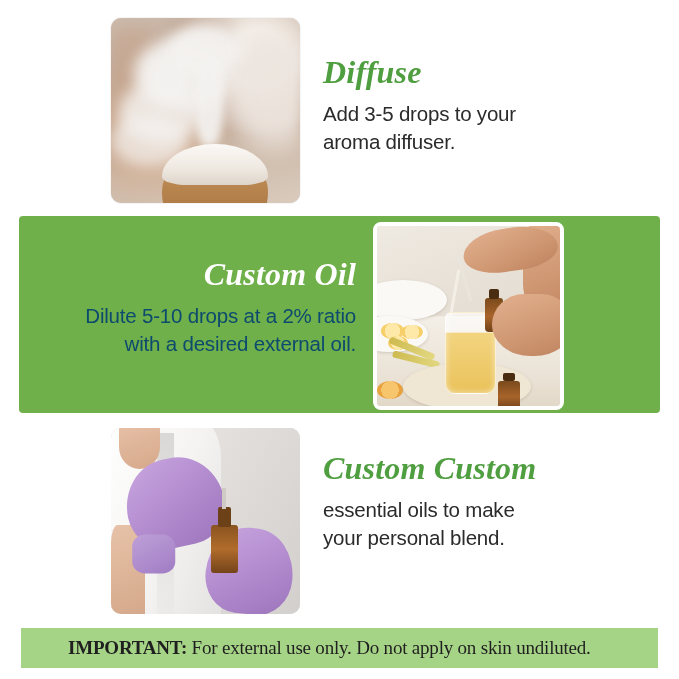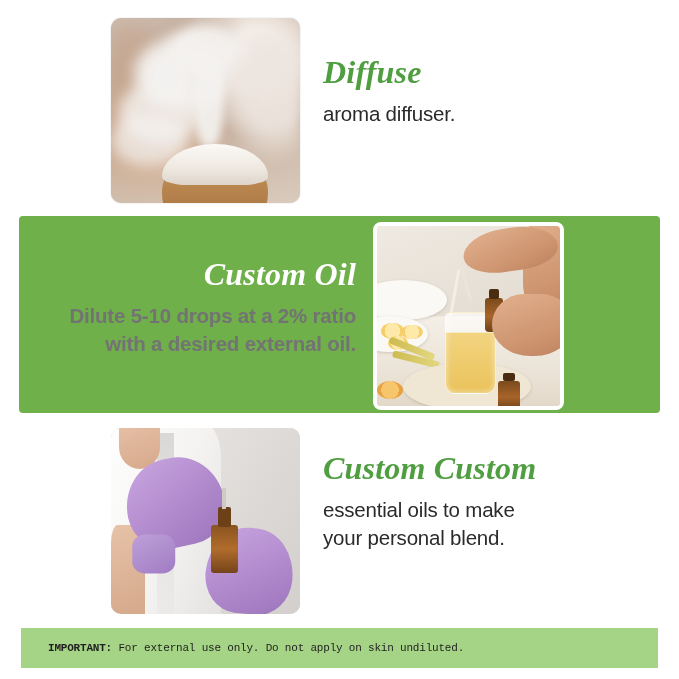--- a/index.html
+++ b/index.html
@@ -243,22 +243,21 @@
     position: absolute;
     left: 20px;
     top: 258px;
     width: 336px;
     text-align: right;
   }
   .heading-light {
     color: #ffffff;
   }
   .massage-body {
-    color: #737373;
-    font-weight: bold;
+    color: #0c4a6e;
   }
 
   
   #photo-gloves {
     left: 111px;
     top: 428px;
     width: 189px;
     height: 186px;
   }
   .gloves-bg {
@@ -361,25 +360,25 @@
     position: absolute;
     left: 21px;
     top: 628px;
     width: 637px;
     height: 40px;
     background: #a6d487;
     display: flex;
     align-items: center;
   }
   #footer-text {
-    font-family: Liberation Mono, monospace;
+    font-family: Liberation Serif, serif;
     font-weight: 300;
-    font-size: 11px;
+    font-size: 19px;
     color: #1f1f1f;
-    margin-left: 27px;
+    margin-left: 47px;
     letter-spacing: -0.2px;
     white-space: nowrap;
   }
   #footer-text b {
     font-weight: 700;
   }
 </style>
 </head>
 <body>
 
@@ -396,20 +395,21 @@
       <div class="mist m5"></div>
       <div class="mist m4"></div>
       <div class="diffuser-body"></div>
       <div class="diffuser-cap"></div>
     </div>
   </div>
 
   <div id="block-diffuse">
     <h2 class="heading">Diffuse</h2>
     <p class="body-text">
+      <span class="ln">Add 3-5 drops to your</span>
       <span class="ln">aroma diffuser.</span>
     </p>
   </div>
 
   <div id="banner-massage"></div>
 
   <div class="photo" id="photo-massage">
     <div class="scene">
       <div class="massage-bg"></div>
       <div class="tabletop"></div>

